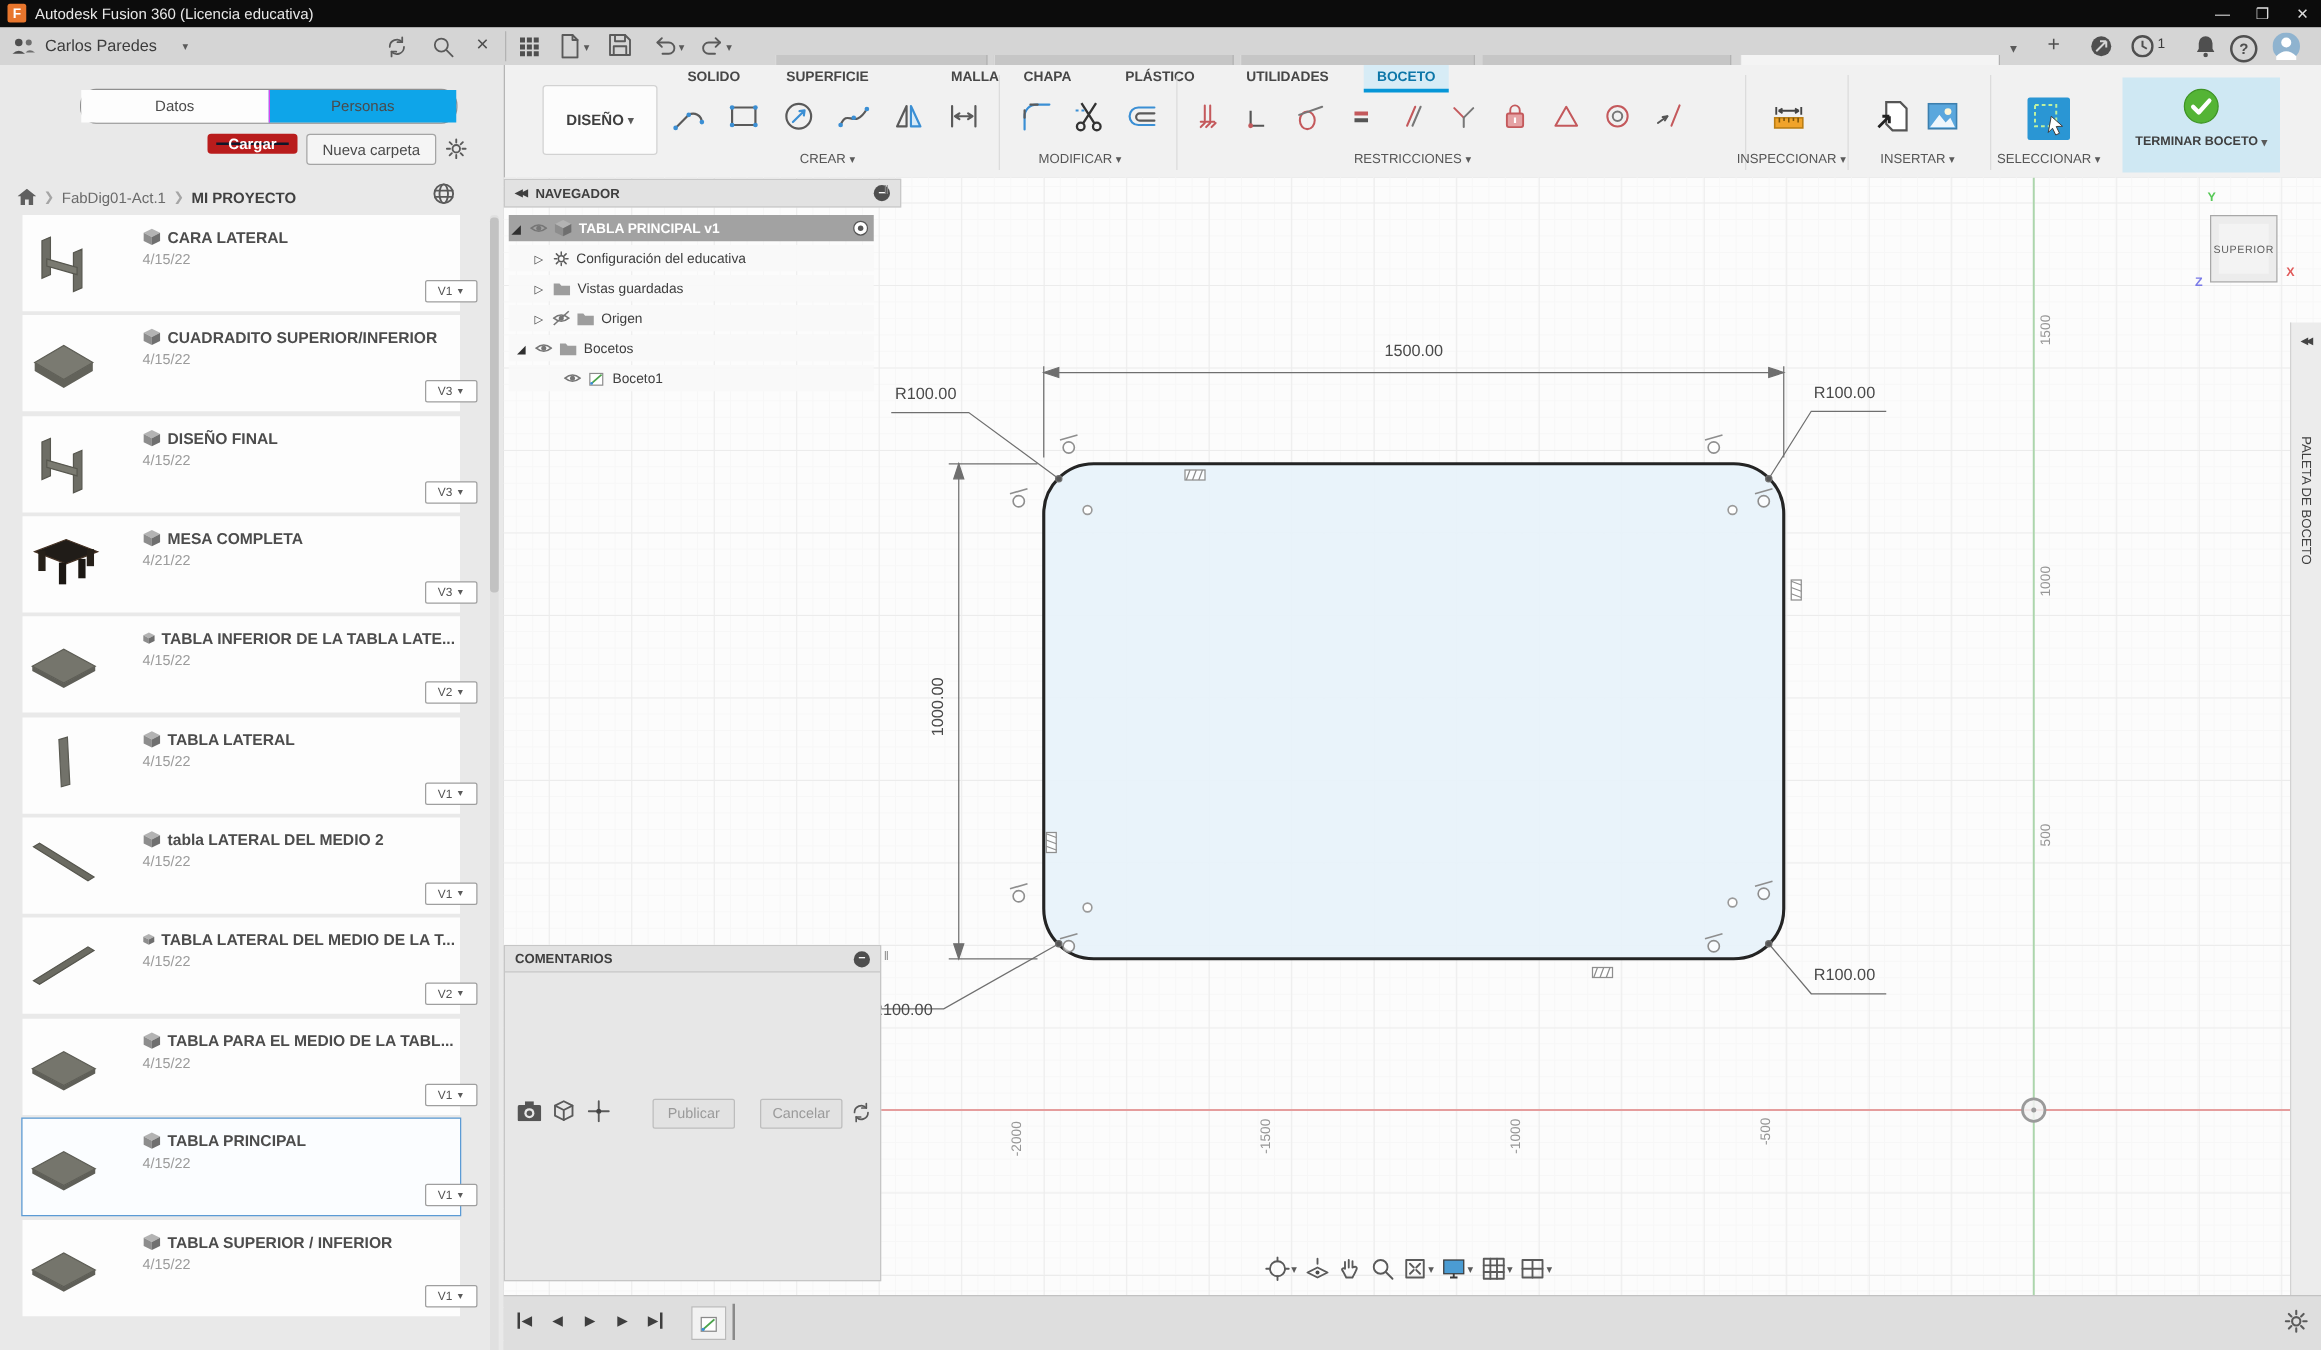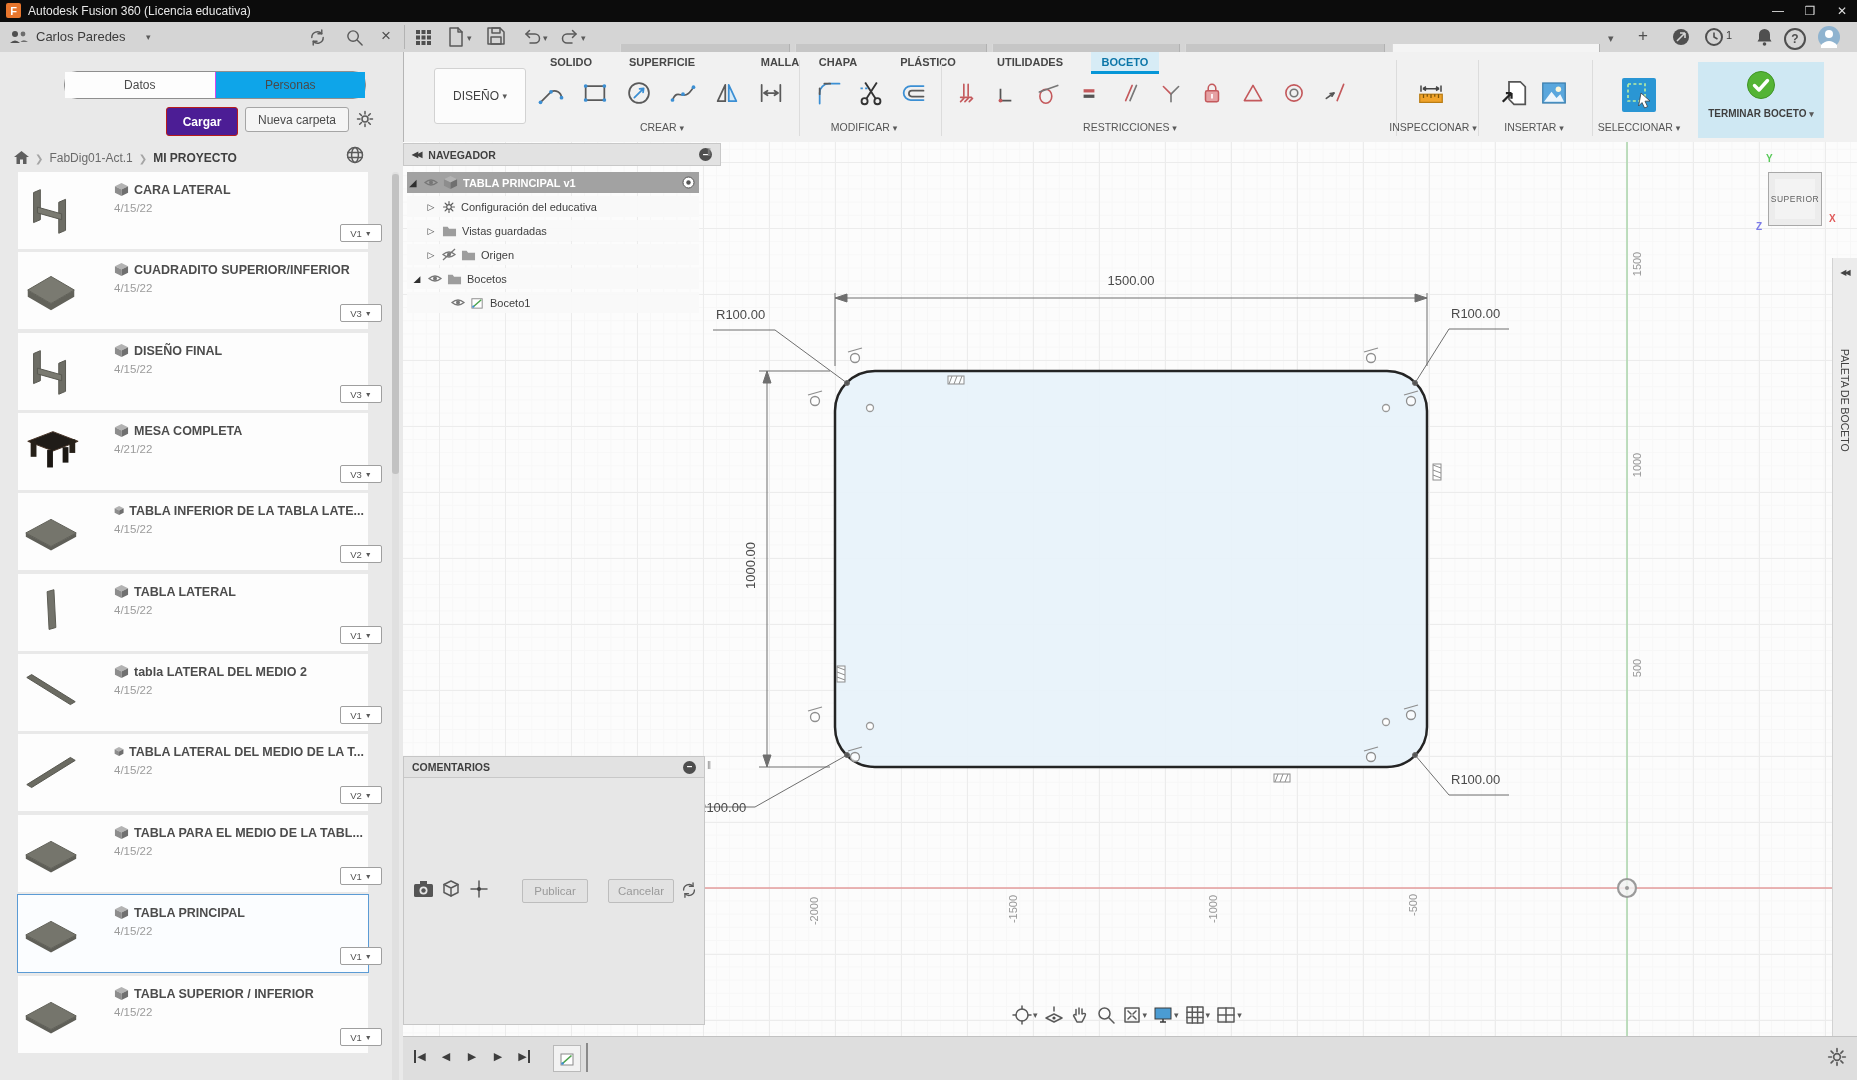--- a/index.html
+++ b/index.html
@@ -32,31 +32,31 @@
   .rtab{top:4px;height:16px;font-size:11px;font-weight:bold;color:#474747;transform:translateX(-50%)}
   #boceto-block{background:#d7ecf6}
   #boceto-underline{background:#0696d7}
   .grplabel{top:69px;font-size:10.5px;color:#555;transform:translateX(-50%);white-space:nowrap}
   .rdiv{top:8px;width:1px;height:76px;background:#dcdcdc}
   .tool{width:36px;height:38px;display:flex;align-items:center;justify-content:center}
   .sic{stroke:#5a5a5a;fill:none;stroke-width:1.5;stroke-linecap:round;stroke-linejoin:round}
   .ric{stroke:#c4595c;fill:none;stroke-width:1.5;stroke-linecap:round;stroke-linejoin:round}
   .bluedot{fill:#3b8fd4;stroke:none}
   #designo-btn{left:434px;top:16px;width:90px;height:54px;background:#fcfcfc;border:1px solid #d2d2d2;
-               border-radius:3px;font-size:12px;font-weight:normal;color:#3f3f3f}
+               border-radius:3px;font-size:12px;font-weight:bold;color:#3f3f3f}
   #finish-block{left:1698px;top:10px;width:126px;height:76px;background:#cfe8f3}
   #finish-label{font-size:10px;font-weight:bold;color:#3f3f3f;white-space:nowrap}
 
   
   #datapanel{left:0;top:52px;width:403px;height:1028px;background:#e9e9e9;border-right:1px solid #b5b5b5}
   #seg{left:64px;top:19px;width:300px;height:26px;border:1px solid #8f8f8f;border-radius:13px;display:flex;font-size:12px}
   .segtab{flex:1;display:flex;align-items:center;justify-content:center;color:#4a4a4a}
   .segtab.active{background:#fdfdfd}
   .segtab.inactive{background:#0ea5e9;border-left:1px solid #d946ef}
-  #cargar-btn{left:166px;top:55px;width:72px;height:29px;background:#4c1d95;border:1px solid #b91c1c;
+  #cargar-btn{left:166px;top:55px;width:72px;height:16px;background:#0f172a;border:7px solid #b91c1c;
               border-radius:3px;color:#fff;font-size:12px;font-weight:bold}
   #newfolder-btn{left:245px;top:55px;width:104px;height:25px;background:#f5f5f5;border:1px solid #a5a5a5;
                  border-radius:3px;color:#4a4a4a;font-size:12px}
   #breadcrumb{left:14px;top:96px;height:20px;font-size:12px;color:#6a6a6a}
   #breadcrumb b{color:#3f3f3f}
   .chev{color:#a5a5a5;font-size:10px;margin:0 6px}
   .fitem{left:18px;width:350px;height:77px;background:#fdfdfd}
   .fitem.selected{outline:1px solid #5b9bd5;background:#fbfdff}
   .fthumb{left:2px;top:8px;width:62px;height:60px}
   .fname{left:96px;top:10px;font-size:12.5px;font-weight:bold;color:#4c4c4c;display:flex;align-items:center;gap:5px;

